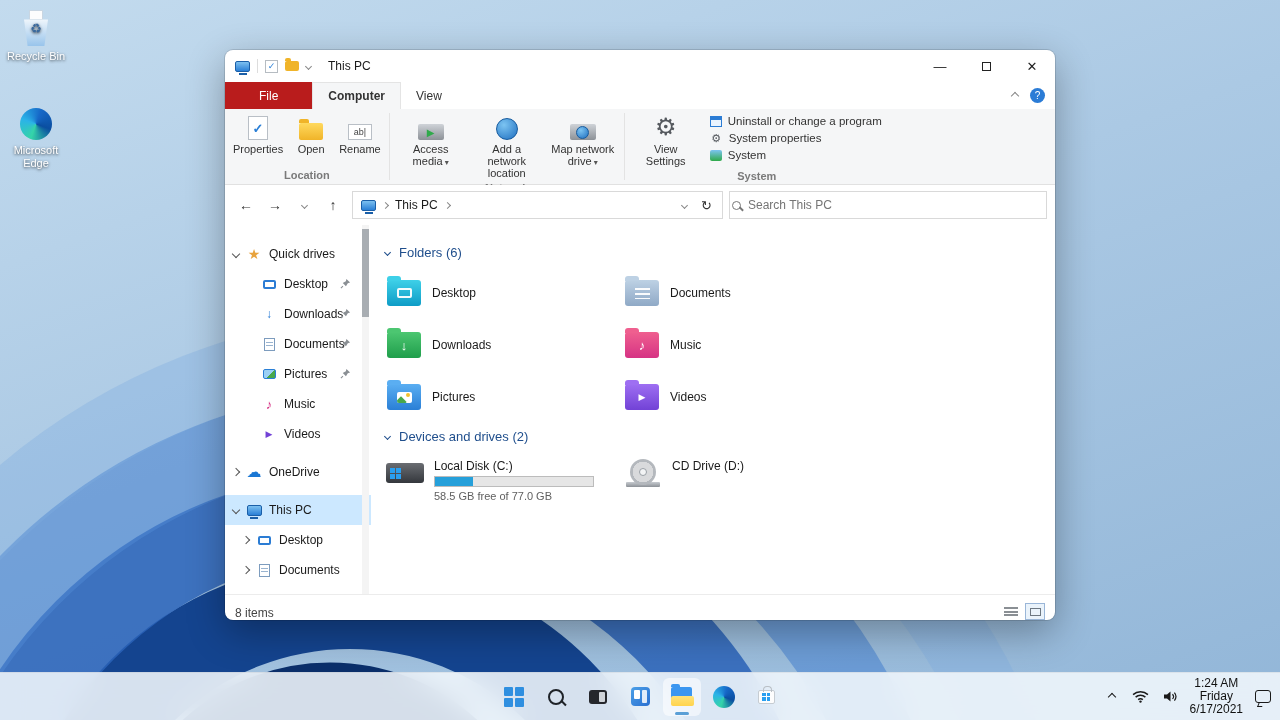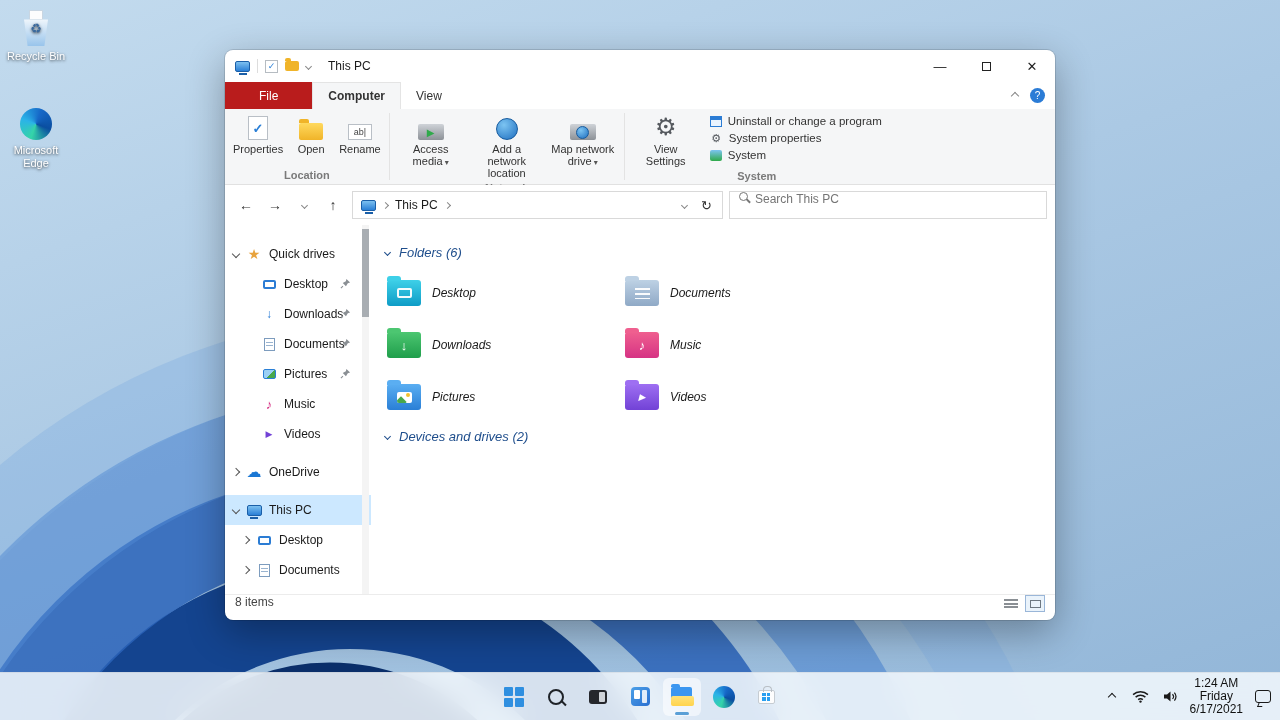--- a/index.html
+++ b/index.html
@@ -91,22 +91,22 @@
   .mini-app::before { content:""; position:absolute; top:0; left:0; right:0; height:3px; background:#2b7cd4; }
   .mini-gear { font-size:11px; color:#55595e; width:13px; text-align:center; flex:none; }
   .mini-manage { width:12px; height:11px; background:linear-gradient(180deg,#7cc4f2,#2faa4a); border-radius:2px; flex:none; }
 
   .navbar { height:40px; display:flex; align-items:center; gap:3px; padding:0 8px; background:#fff; flex:none; }
   .navbtn { width:26px; height:26px; display:flex; align-items:center; justify-content:center; font-size:14px; color:#333; }
   .addressbar { flex:1; height:28px; border:1px solid #d9d9d9; background:#fff; display:flex; align-items:center;
     padding:0 8px; gap:7px; font-size:12px; color:#1a1a1a; margin:0 3px; }
   .ab-right { margin-left:auto; display:flex; align-items:center; gap:14px; padding-right:2px; }
   .refresh { font-size:13px; color:#333; }
-  .searchbox { width:318px; height:28px; border:1px solid #d9d9d9; background:#fff; display:flex; align-items:flex-start;
-    padding:0 9px; gap:7px; }
+  .searchbox { width:318px; height:28px; border:1px solid #d9d9d9; background:#fff; display:flex; align-items:center;
+    padding:0 2px; gap:7px; }
   .searchbox input { flex:1; border:none; outline:none; background:transparent; font-size:12px; color:#333; font-family:inherit; }
   .mag { width:9px; height:9px; border:1.5px solid #777; border-radius:50%; position:relative; flex:none; }
   .mag::after { content:""; position:absolute; width:5px; height:1.5px; background:#777; transform:rotate(45deg);
     right:-4px; bottom:-1px; }
 
   .bodyarea { flex:1; display:flex; min-height:0; }
   .sidebar { width:146px; flex:none; position:relative; padding-top:14px; font-size:12px; color:#1a1a1a; }
   .srow { height:30px; display:flex; align-items:center; gap:7px; padding-left:8px; position:relative; }
   .srow.child { padding-left:36px; }
   .srow.pcchild { padding-left:18px; }
@@ -119,21 +119,21 @@
   .mi-doc { width:11px; height:13px; background:#fff; border:1px solid #7d9cbe;
     background-image: repeating-linear-gradient(180deg,#9ab4d0 0 1px,transparent 1px 3px); background-clip:content-box; padding:2px 1px; }
   .mi-pic { width:13px; height:10px; border-radius:2px; background:linear-gradient(135deg,#9bd0f5 0 55%,#49a84c 55%); border:1px solid #2a7fd6; }
   .mi-music { color:#d63384; font-size:13px; }
   .mi-video { color:#7242d6; font-size:9px; }
   .mi-cloud { color:#1a77d4; font-size:15px; }
   .pin-svg { position:absolute; right:20px; top:9px; }
   .sb-track { position:absolute; right:2px; top:0; width:7px; height:100%; background:#f4f4f4; }
   .sb-thumb { position:absolute; right:0; top:4px; width:7px; height:88px; background:#a8adb2; }
 
-  .content { flex:1; padding:16px 0 0 14px; min-width:0;font-style:italic; }
+  .content { flex:1; padding:16px 0 0 14px; min-width:0; }
   .secheader { display:flex; align-items:center; gap:9px; font-size:13px; color:#1f4e8c; height:22px; }
   .tilegrid { display:grid; grid-template-columns:238px 238px; margin:4px 0 2px; }
   .ftile { height:52px; display:flex; align-items:center; gap:11px; padding-left:2px; }
   .fname { font-size:12px; color:#1a1a1a; }
 
   .fi { width:34px; height:26px; border-radius:3px; position:relative; flex:none;
     background:linear-gradient(180deg,var(--c1),var(--c2)); display:flex; align-items:center; justify-content:center; }
   .fi::before { content:""; position:absolute; top:-4px; left:0; width:14px; height:5px; background:var(--c1); border-radius:3px 3px 0 0; }
   .fi-desktop   { --c1:#3ed0e8; --c2:#0e9cc6; }
   .fi-documents { --c1:#bdd1e4; --c2:#8fa9c6; }
@@ -161,21 +161,21 @@
     background: radial-gradient(circle, #fafafa 0 15%, #d9dadc 16% 55%, #b4b8bd 56% 100%); position:relative; }
   .cd::after { content:""; position:absolute; left:50%; top:50%; width:6px; height:6px; transform:translate(-50%,-50%);
     border-radius:50%; background:#f3f4f5; border:1px solid #9aa0a6; }
   .cd-tray { width:34px; height:5px; margin-top:-3px; background:linear-gradient(180deg,#c7cbd0,#8c9197); border-radius:1px; }
   .dinfo { display:flex; flex-direction:column; gap:3px; padding-top:4px; }
   .dname { font-size:12px; color:#1a1a1a; }
   .cap-track { width:160px; height:11px; border:1px solid #bcbcbc; background:#e6e6e6; }
   .cap-fill { height:100%; background:#26a0da; }
   .cap-text { font-size:11px; color:#606060; }
 
-  .statusbar { height:26px; border-top:1px solid #ececec; display:flex; align-items:flex-start;
+  .statusbar { height:26px; border-top:1px solid #ececec; display:flex; align-items:flex-end;
     padding:0 10px; font-size:12px; color:#444; flex:none; }
   .status-views { margin-left:auto; display:flex; align-items:center; gap:6px; }
   .view-list { width:16px; height:13px; display:flex; flex-direction:column; justify-content:space-between; padding:2px 1px; }
   .view-list i { height:2px; background:#8a8f94; }
   .view-thumb { width:20px; height:17px; border:1px solid #9ab6d8; background:#eaf3fb;
     display:flex; align-items:center; justify-content:center; }
   .view-thumb i { width:11px; height:8px; border:1px solid #6e7882; }
 
   
   .taskbar { position:absolute; left:0; right:0; bottom:0; height:48px;
@@ -500,20 +500,48 @@
             </span>
           <span class="fname">Videos</span>
         </div>
       </div>
 
       <div class="secheader">
         <span class="chev small down blue"></span>
         <span>Devices and drives (2)</span>
       </div>
       <div style="display:flex;">
+        <div class="dtile">
+          <div class="hdd-wrap">
+              <div class="hdd">
+                <span class="winlogo">
+                  <i></i>
+                  <i></i>
+                  <i></i>
+                  <i></i>
+                </span>
+              </div>
+            </div>
+          <div class="dinfo">
+            <span class="dname">Local Disk (C:)</span>
+            <div class="cap-track">
+              <div class="cap-fill" style="width: 24%;"></div>
+            </div>
+            <span class="cap-text">58.5 GB free of 77.0 GB</span>
+          </div>
+        </div>
+        <div class="dtile">
+          <div class="cd-wrap">
+            <div class="cd"></div>
+            <div class="cd-tray"></div>
+          </div>
+          <div class="dinfo">
+            <span class="dname">CD Drive (D:)</span>
+          </div>
+        </div>
       </div>
     </div>
   </div>
 
   <div class="statusbar">
     <span>8 items</span>
     <div class="status-views">
       <span class="view-list">
           <i></i>
           <i></i>

